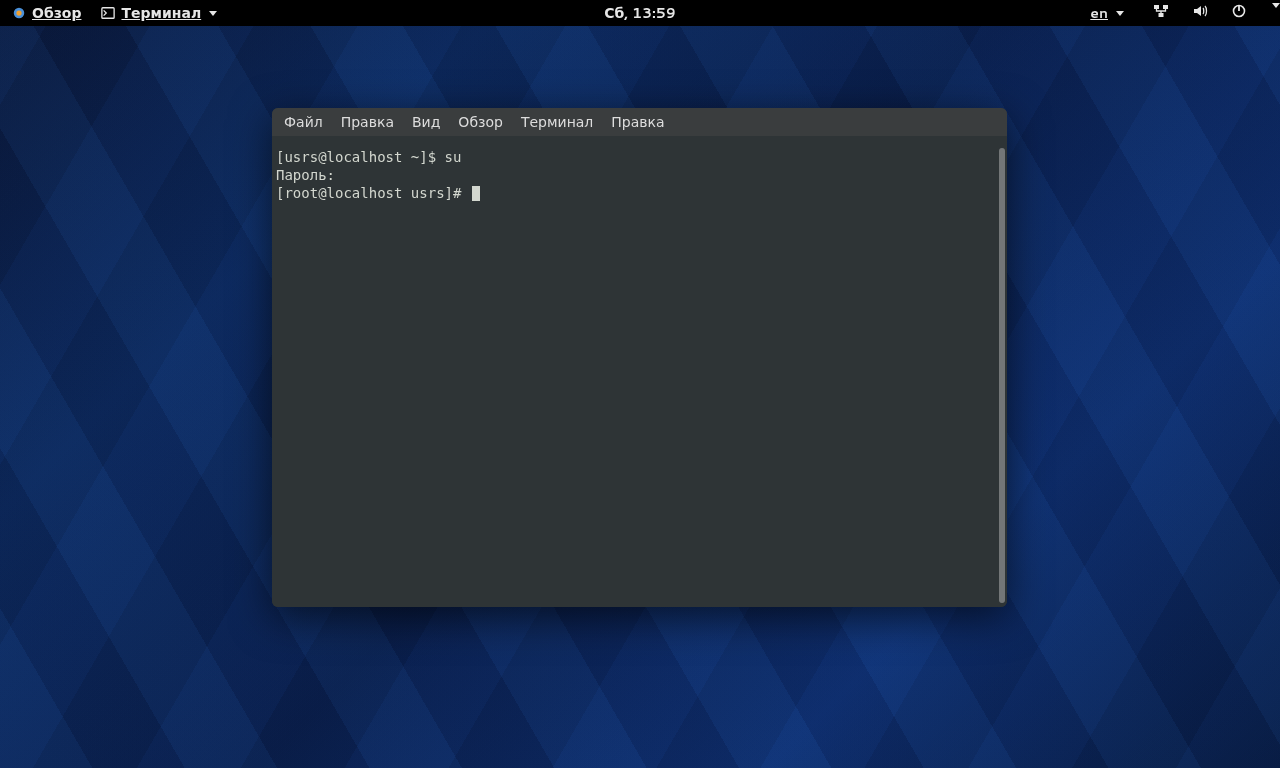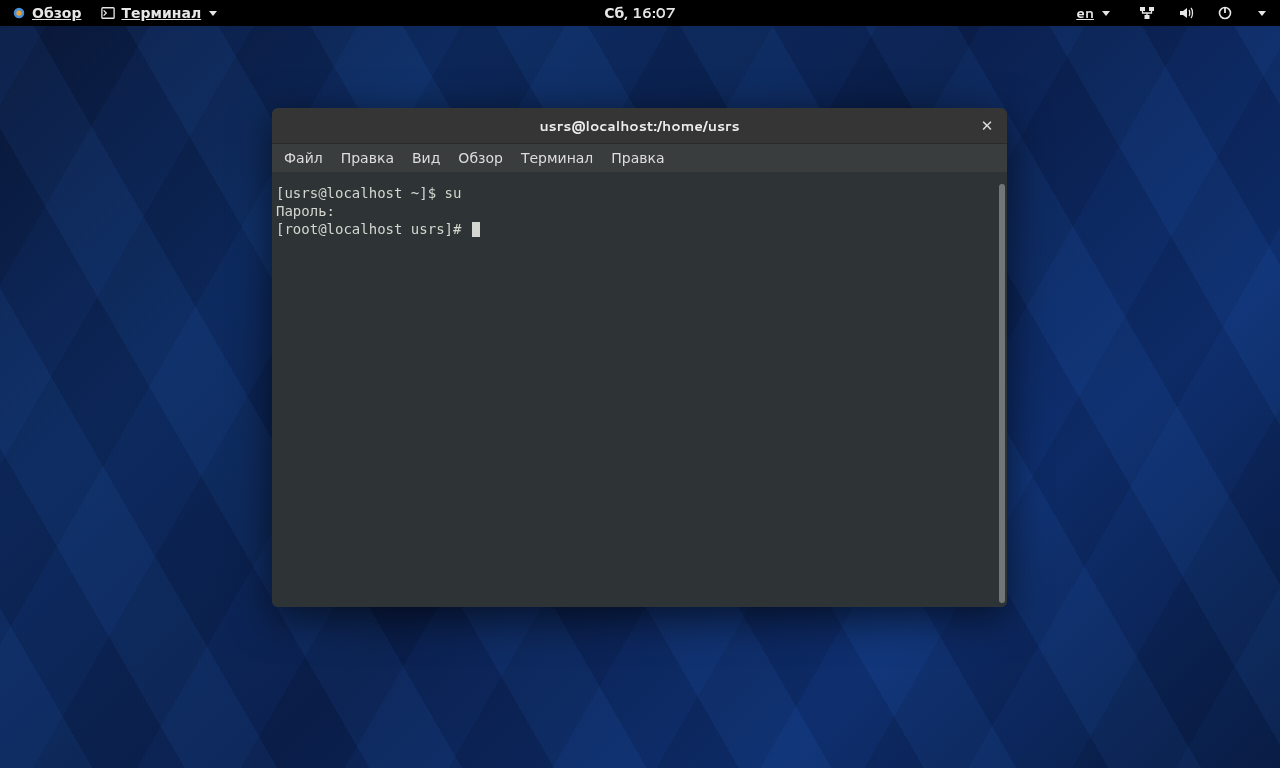--- a/index.html
+++ b/index.html
@@ -35,21 +35,21 @@
     color: #e6e6e6;
     display: flex;
     align-items: center;
     font-size: 14px;
     font-weight: 600;
     z-index: 10;
     text-decoration: underline;
   }
   .top-left { display: flex; align-items: center; gap: 8px; padding-left: 6px; }
   .top-center { position: absolute; left: 50%; transform: translateX(-50%); }
-  .top-right { margin-left: auto; display: flex; align-items: center; gap: 23px; padding-right: 14px; }
+  .top-right { margin-left: auto; display: flex; align-items: flex-start; gap: 23px; }
   .tb-item { display: inline-flex; align-items: center; gap: 6px; padding: 0 6px; cursor: pointer; }
   .tb-icon { display: inline-flex; align-items: center; justify-content: center; }
   .ico-small { width: 14px; height: 14px; }
   .chevron-down {
     display: inline-block;
     width: 0; height: 0;
     border-left: 4px solid transparent;
     border-right: 4px solid transparent;
     border-top: 5px solid #e6e6e6;
     margin-left: 2px;
@@ -155,21 +155,21 @@
             <rect x="1" y="2" width="14" height="12" rx="1" fill="none" stroke="#e6e6e6" stroke-width="1.5"></rect>
             <path d="M3 5l3 3-3 3" fill="none" stroke="#e6e6e6" stroke-width="1.5"></path>
           </svg>
       </span>
       <span>Терминал</span>
       <span class="chevron-down"></span>
     </div>
   </div>
   <div class="top-center">
     <div class="tb-item">
-      <span>Сб, 16:07</span>
+      <span>Сб, 13:59</span>
     </div>
   </div>
   <div class="top-right">
     <div class="tb-item">
       <span>en</span>
       <span class="chevron-down"></span>
     </div>
     <span class="tb-icon">
       <svg width="16" height="16" viewBox="0 0 16 16">
           <rect x="1" y="2" width="5" height="4" fill="#e6e6e6"></rect>
@@ -188,26 +188,20 @@
       <svg width="16" height="16" viewBox="0 0 16 16">
           <circle cx="8" cy="8" r="5.5" fill="none" stroke="#e6e6e6" stroke-width="1.6"></circle>
           <line x1="8" y1="2" x2="8" y2="8" stroke="#e6e6e6" stroke-width="1.8"></line>
         </svg>
     </span>
     <span class="chevron-down"></span>
   </div>
 </div>
 
 <div class="terminal-window">
-  <div class="titlebar">
-    <span class="titlebar-title">usrs@localhost:/home/usrs</span>
-    <span class="titlebar-close">
-      <span>✕</span>
-    </span>
-  </div>
   <div class="menubar">
     <span class="menubar-item">Файл</span>
     <span class="menubar-item">Правка</span>
     <span class="menubar-item">Вид</span>
     <span class="menubar-item">Обзор</span>
     <span class="menubar-item">Терминал</span>
     <span class="menubar-item">Правка</span>
   </div>
   <div class="terminal-body"><span>[usrs@localhost ~]$ </span><span>su</span>
 <span>Пароль:</span>

